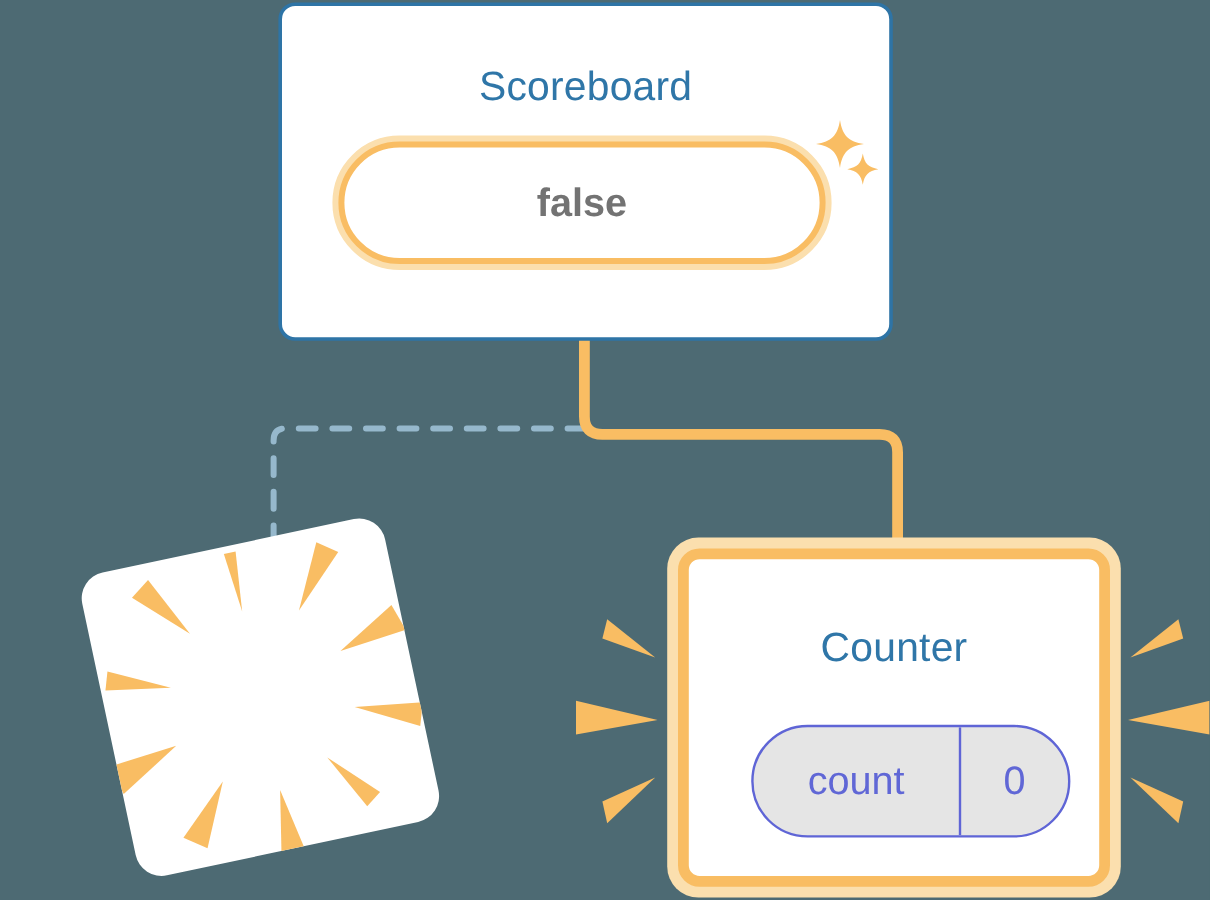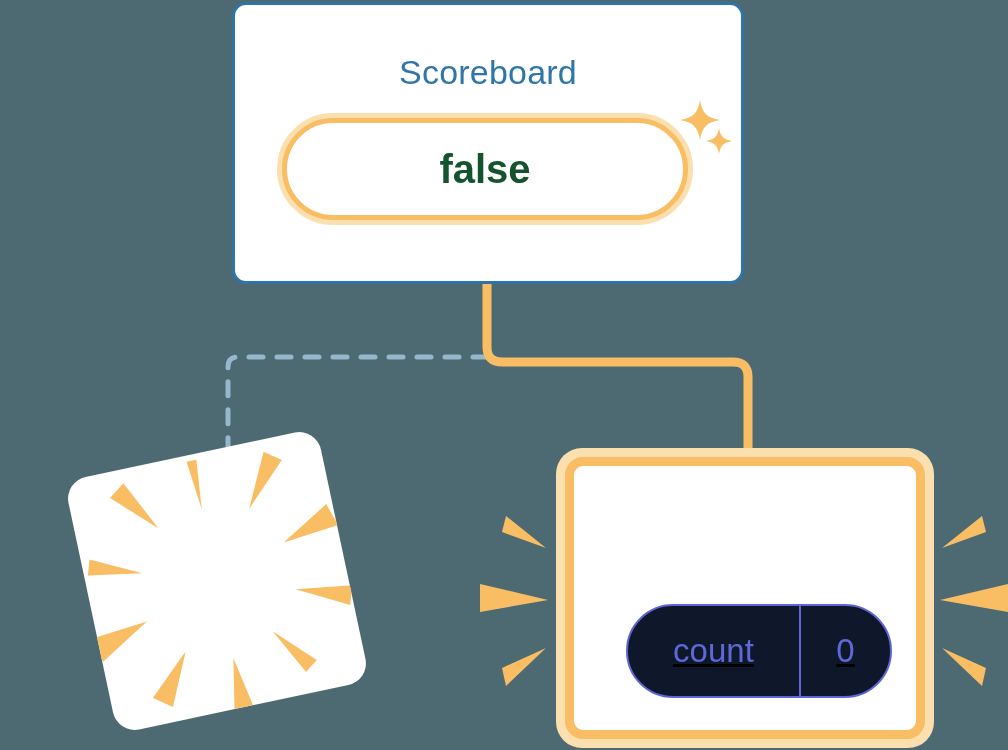--- a/index.html
+++ b/index.html
@@ -93,23 +93,23 @@
     box-sizing: border-box;
   }
   #scoreboard-pill .pill-key {
     flex: 0 0 60%;
     font-size: 33px;
     font-weight: 400;
     border-right: 3px solid #f9bd63;
   }
   #scoreboard-pill .pill-val {
     flex: 1 1 auto;
-    font-size: 40px;
+    font-size: 33px;
     font-weight: 700;
-    color: #14532d;
+    color: #737373;
   }
 
   
   .sparkle {
     position: absolute;
     z-index: 5;
   }
   .sparkle svg { display: block; }
 
   
@@ -140,22 +140,21 @@
     left: 52px;
     top: 138px;
     width: 266px;
     height: 94px;
     border: 2px solid #5f65d6;
     border-radius: 999px;
     box-sizing: border-box;
     display: flex;
     align-items: stretch;
     overflow: hidden;
-    background: #0f172a;
-    text-decoration: underline;
+    background: #e5e5e5;
   }
   #counter-pill .pill-key {
     flex: 0 0 66%;
     font-size: 33px;
     border-right: 2px solid #5f65d6;
   }
   #counter-pill .pill-val {
     flex: 1 1 auto;
     font-size: 33px;
   }
@@ -270,20 +269,21 @@
     </svg>
   </div>
   <div class="sparkle" style="left:704px; top:126px;">
     <svg width="30" height="30" viewBox="0 0 30 30">
       <path d="M15 2 C16.5 10.5 19.5 13.5 28 15 C19.5 16.5 16.5 19.5 15 28 C13.5 19.5 10.5 16.5 2 15 C10.5 13.5 13.5 10.5 15 2 Z" fill="#f9bd63"></path>
     </svg>
   </div>
 
   <div id="counter-card" class="card">
     <div class="card-shell">
+      <div class="card-title">Counter</div>
 
       <div class="pill-wrap" id="counter-pill">
         <div class="pill-key">count</div>
         <div class="pill-val">0</div>
       </div>
     </div>
   </div>
 
 </div>
 

